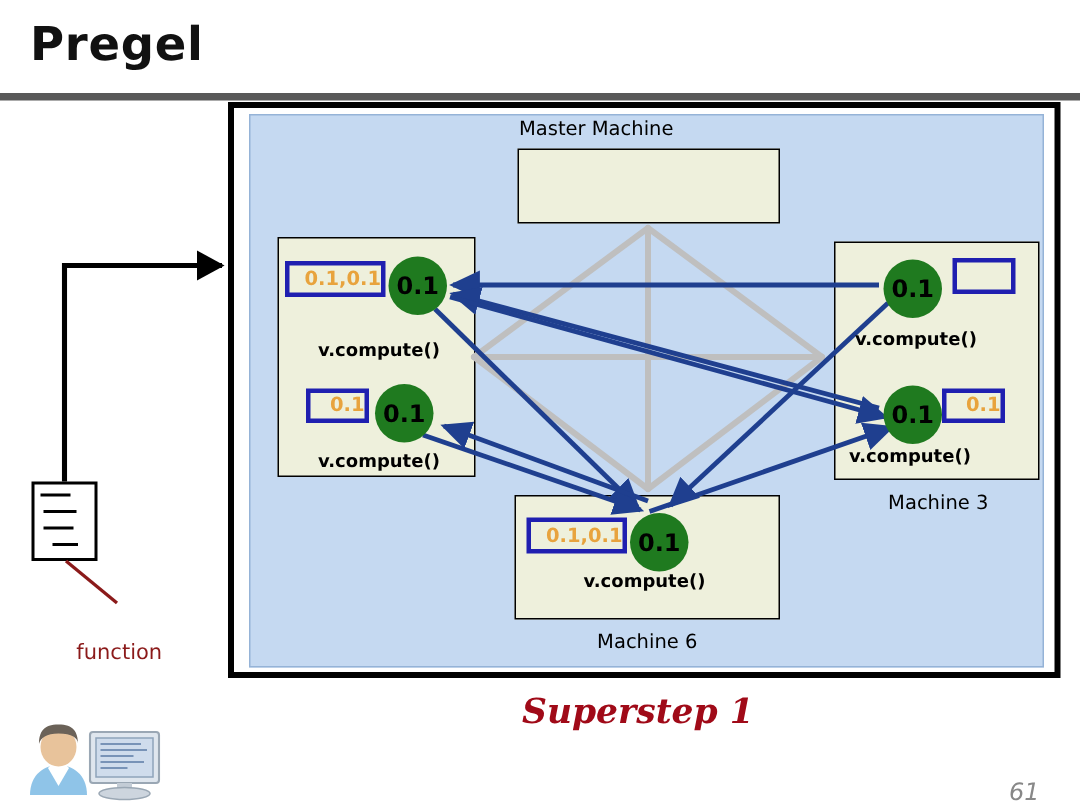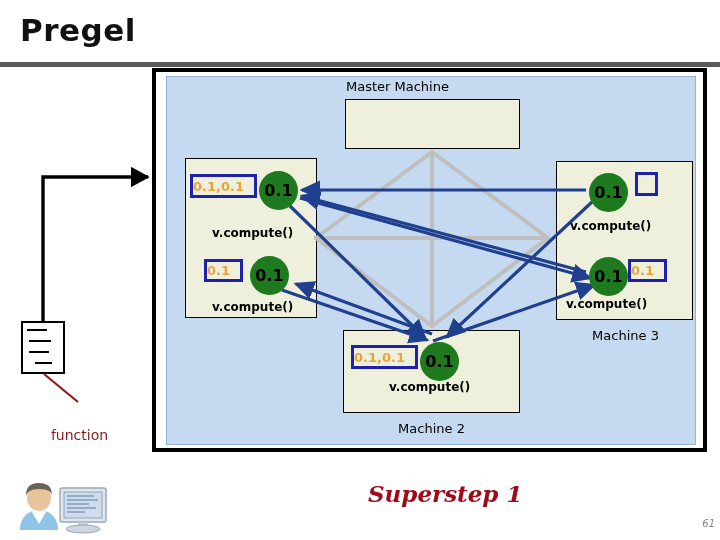--- a/index.html
+++ b/index.html
@@ -63,23 +63,23 @@
   
   .vertex{
     position:absolute;width:39px;height:39px;border-radius:50%;
     background:#1f7a1f;color:#000;font-size:16px;font-weight:700;
     display:flex;align-items:center;justify-content:center;
     font-family:"DejaVu Sans","Liberation Sans",sans-serif;
     z-index:6;
   }
   .msgbox{
     position:absolute;border:3px solid #1f1fb0;background:#eef0dc;
-    box-sizing:border-box;display:flex;align-items:center;justify-content:flex-start;
+    box-sizing:border-box;display:flex;align-items:center;justify-content:flex-end;
     font-size:13px;font-weight:700;color:#e8a33d;z-index:5;
-    white-space:nowrap;letter-spacing:0px;
+    white-space:nowrap;letter-spacing:0px;padding-left:36px;
   }
   .msgbox .cm{color:#e8a33d;font-weight:700;}
   .vcompute{
     position:absolute;font-size:12px;font-weight:700;color:#000000;
     font-family:"DejaVu Sans","Liberation Sans",sans-serif;z-index:6;
     white-space:nowrap;
   }
 
   
   #m1-v1{left:259px;top:171px;}
@@ -108,27 +108,26 @@
     border:2px solid #000;background:#fff;box-sizing:border-box;
   }
   .doc-line{position:absolute;height:2px;background:#000;}
   .legend-text{
     position:absolute;left:-8px;top:407px;width:175px;text-align:center;
     font-size:14px;color:#8b1a1a;line-height:19px;
   }
 
   
   .superstep{
-    position:absolute;left:368px;top:461px;
+    position:absolute;left:348px;top:461px;
     font-size:23px;font-style:italic;font-weight:700;color:#a00a18;
     font-family:"DejaVu Serif","Liberation Serif",serif;
-    margin-top:19px;
   }
   .pagenum{
-    position:absolute;right:5px;top:518px;font-size:10px;color:#888;font-style:italic;
+    position:absolute;right:27px;top:518px;font-size:16px;color:#888;font-style:italic;
   }
 
   svg.overlay{position:absolute;left:0;top:0;width:720px;height:540px;
     pointer-events:none;}
   svg.under{z-index:2;}
   svg.over{z-index:4;}
   svg.top{z-index:8;}
 </style>
 </head>
 <body>
@@ -181,21 +180,21 @@
   <div class="vertex" id="m3-v2">0.1</div>
   <div class="vcompute" id="m3-c2">v.compute()</div>
   <div class="machine-label" id="machine3-label">Machine 3</div>
 
   <div class="machine-box" id="machine2-box"></div>
   <div class="msgbox" id="m2-box1">
     <span class="cm">0.1,0.1</span>
   </div>
   <div class="vertex" id="m2-v1">0.1</div>
   <div class="vcompute" id="m2-c1">v.compute()</div>
-  <div class="machine-label" id="machine2-label">Machine 2</div>
+  <div class="machine-label" id="machine2-label">Machine 6</div>
 
   <svg class="overlay over">
     <defs>
       <marker id="navyhead" markerWidth="7" markerHeight="7" refX="5.6" refY="3" orient="auto" markerUnits="strokeWidth">
         <path d="M0,0 L6.4,3 L0,6 z" fill="#1f3f8f"></path>
       </marker>
     </defs>
     <g stroke="#1f3f8f" stroke-width="3.2" fill="none" marker-end="url(#navyhead)">
 
       <line x1="586" y1="190" x2="302" y2="190"></line>

